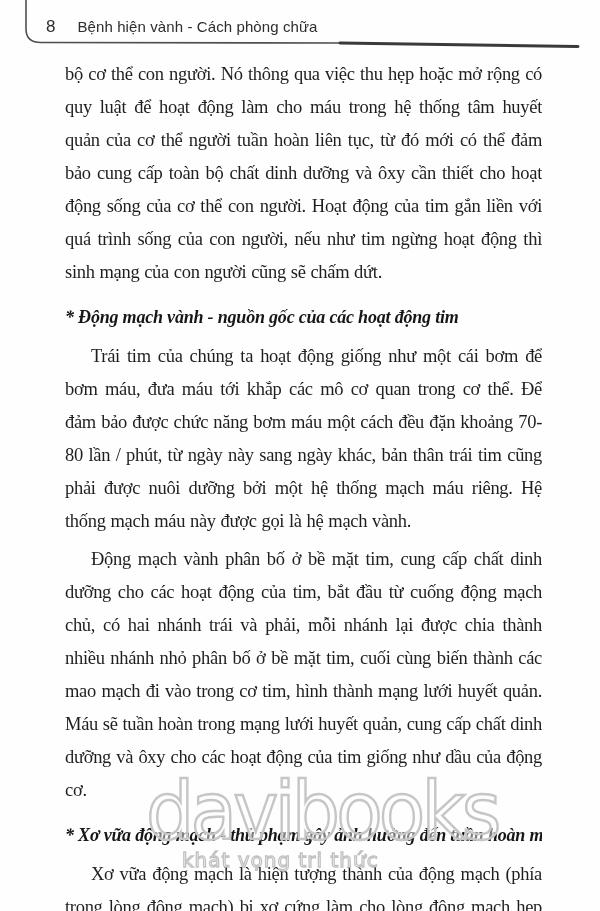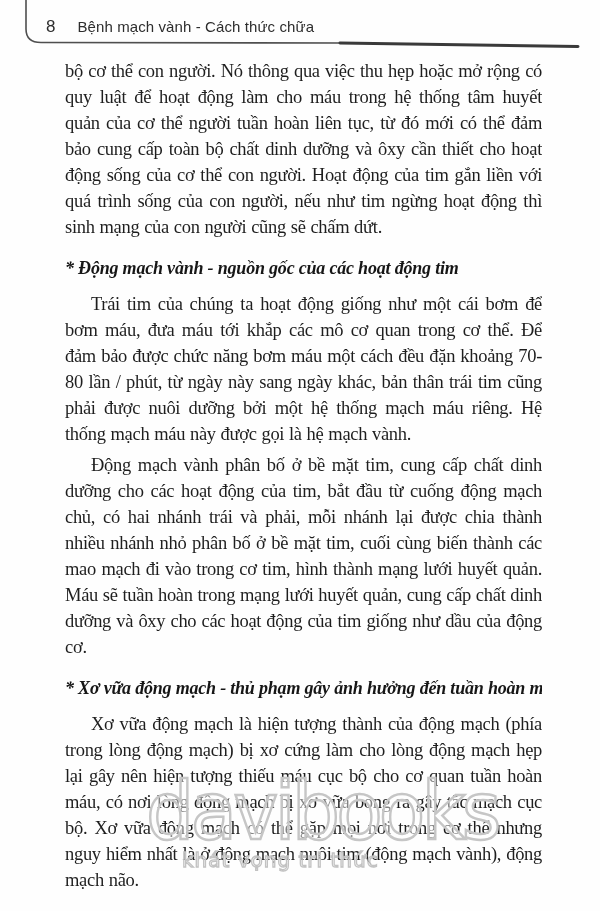--- a/index.html
+++ b/index.html
@@ -48,21 +48,21 @@
     top: 58px;
     width: 477px;
     height: 853px;
     overflow: hidden;
     z-index: 1;
     color: #1e1e1e;
   }
   .content p {
     margin: 0 0 5px 0;
     font-size: 18.5px;
-    line-height: 26px;
+    line-height: 33px;
     text-align: justify;
     text-indent: 26px;
     letter-spacing: -0.3px;
     word-spacing: 0.5px;
   }
   .content p.continued {
     text-indent: 0;
   }
   .section-heading {
     margin: 15px 0 9px 0;
@@ -116,21 +116,21 @@
 
 <div class="page">
 
   <svg class="header-rule-svg" width="600" height="60" viewBox="0 0 600 60" aria-hidden="true">
     <path d="M 26,0 L 26,29 Q 26,42.5 41,42.5 L 345,43" fill="none" stroke="#4f4f4f" stroke-width="1.6" stroke-linecap="round"></path>
     <path d="M 340,43 L 578,46.5" fill="none" stroke="#3a3a3a" stroke-width="3" stroke-linecap="round"></path>
   </svg>
 
   <div class="page-header">
     <span class="page-number">8</span>
-    <span class="header-title">Bệnh mạch vành - Cách thức chữa</span>
+    <span class="header-title">Bệnh hiện vành - Cách phòng chữa</span>
   </div>
 
   <div class="content">
 
     <p class="continued">bộ cơ thể con người. Nó thông qua việc thu hẹp hoặc mở rộng có quy luật để hoạt động làm cho máu trong hệ thống tâm huyết quản của cơ thể người tuần hoàn liên tục, từ đó mới có thể đảm bảo cung cấp toàn bộ chất dinh dưỡng và ôxy cần thiết cho hoạt động sống của cơ thể con người. Hoạt động của tim gắn liền với quá trình sống của con người, nếu như tim ngừng hoạt động thì sinh mạng của con người cũng sẽ chấm dứt.</p>
 
     <h2 class="section-heading">* Động mạch vành - nguồn gốc của các hoạt động tim</h2>
 
     <p><span>Trái tim của chúng ta hoạt động giống như một cái bơm để bơm máu, đưa máu tới khắp các mô cơ quan trong cơ thể. Để đảm bảo được chức năng bơm máu một cách đều đặn khoảng 70-80 lần / phút, từ ngày này sang ngày khác, bản thân trái tim cũng phải được nuôi dưỡng bởi một hệ thống mạch máu riêng. Hệ thống mạch máu này được gọi là hệ </span><span class="italic-term">mạch vành</span><span>.</span></p>
 

